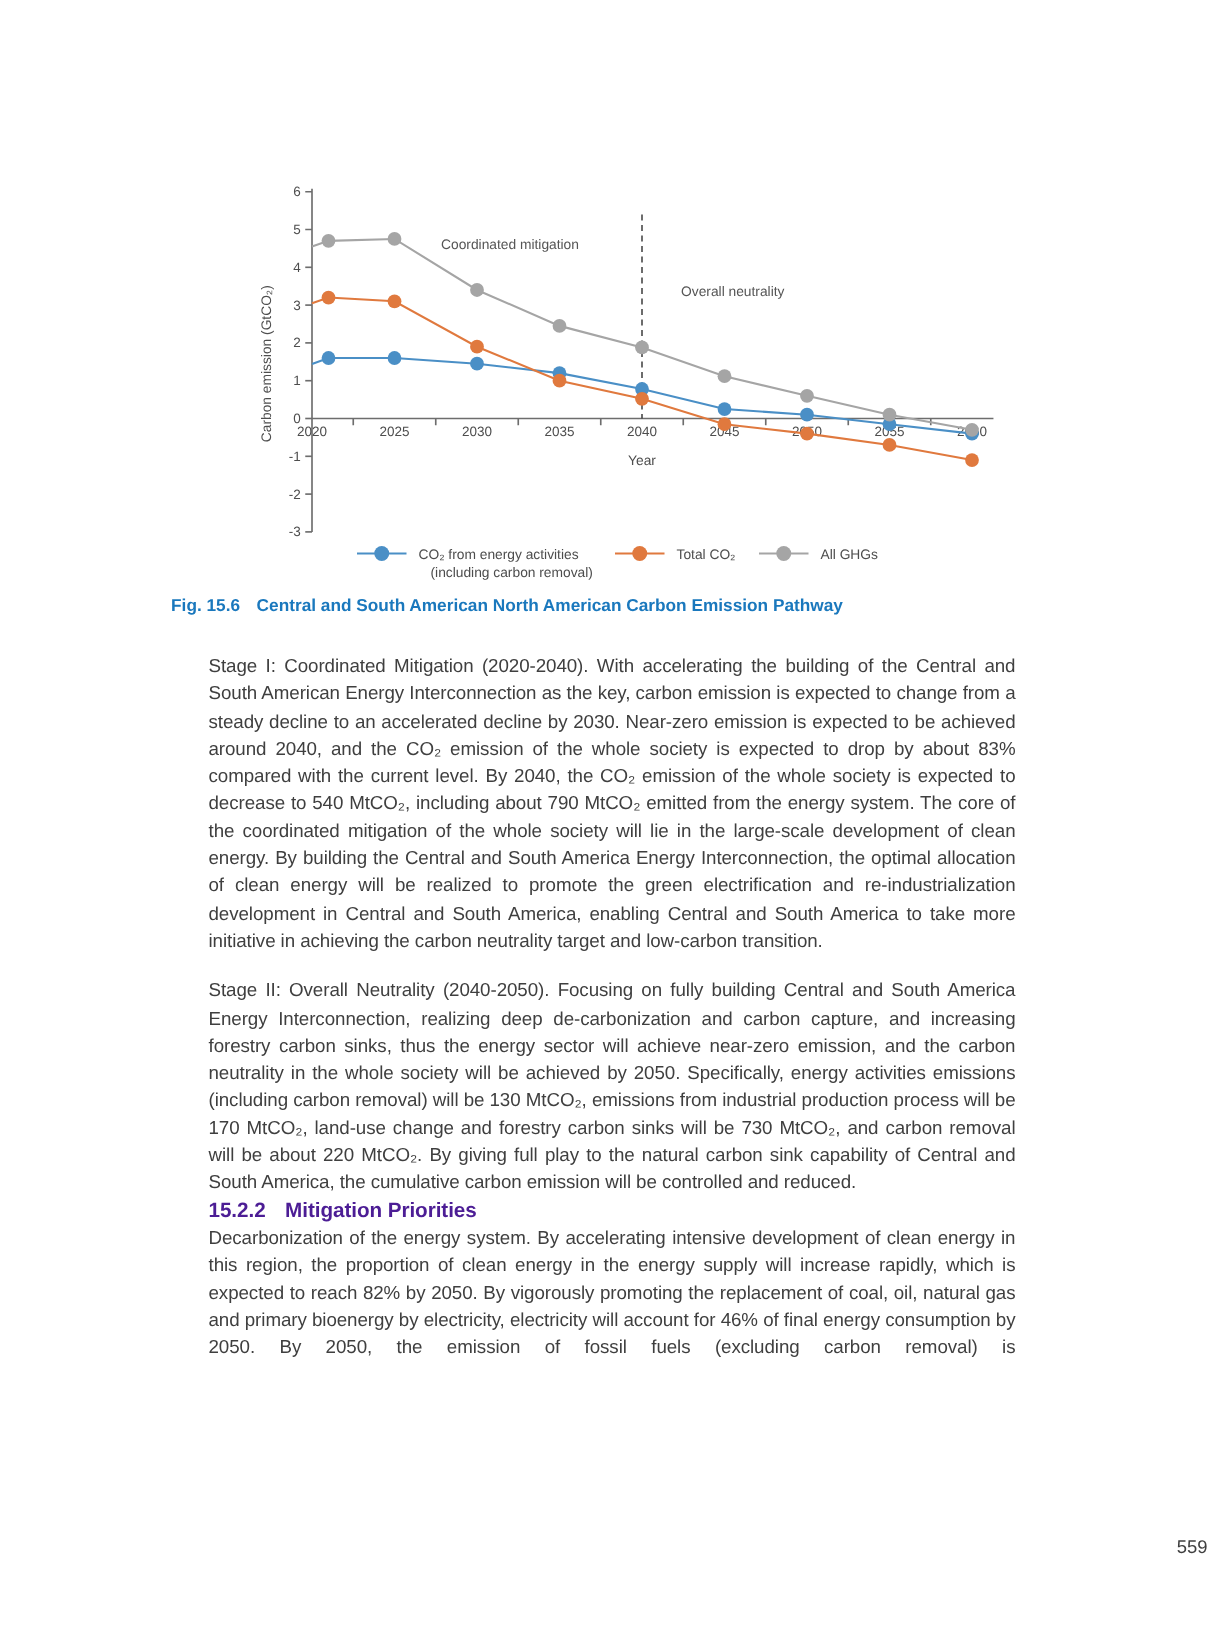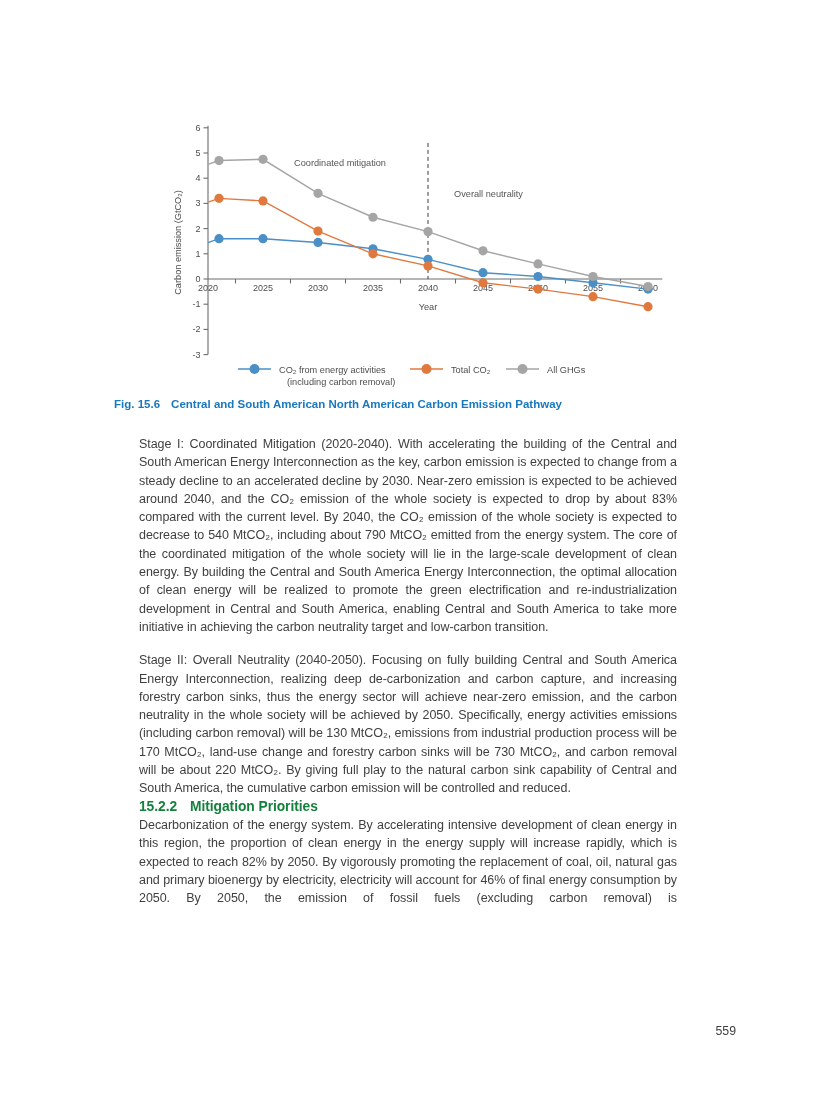--- a/index.html
+++ b/index.html
@@ -25,28 +25,28 @@
   
   .textcol{
     position:absolute;left:139px;top:435px;width:538px;
     font-size:12.5px;line-height:18.3px;text-align:justify;color:#3f3f3f;
     letter-spacing:-0.05px;
   }
   .textcol p{margin:0;}
   .lead{font-weight:normal;}
   .para-gap{margin-top:15px !important;}
   .sec-heading{
-    margin:23px 0 19px 0;font-size:13.8px;font-weight:bold;color:#15803d;
+    margin:23px 0 19px 0;font-size:13.8px;font-weight:bold;color:#4c1d95;
     text-align:left;
   }
   .sec-num{margin-right:13px;}
   .para-final{text-align-last:justify;}
   
   .pagenum{
-    position:absolute;left:668px;top:1024px;width:68px;text-align:right;
+    position:absolute;left:737px;top:1024px;width:68px;text-align:right;
     font-size:12.3px;color:#3f3f3f;
   }
 </style>
 </head>
 <body>
 
 <div class="page">
 
   <div class="chart-wrap">
     <svg id="chart" width="545" height="285" viewBox="0 0 545 285">

